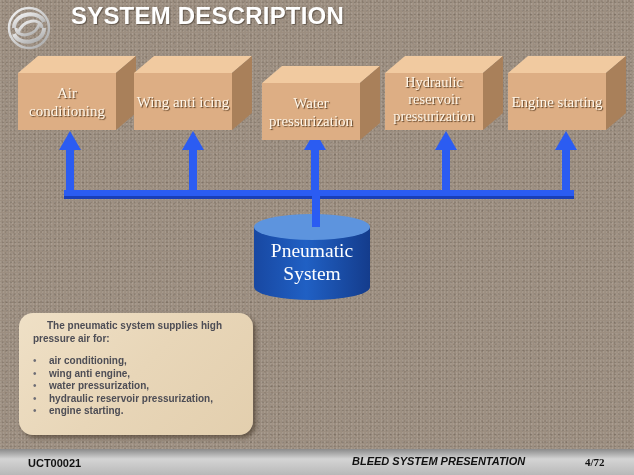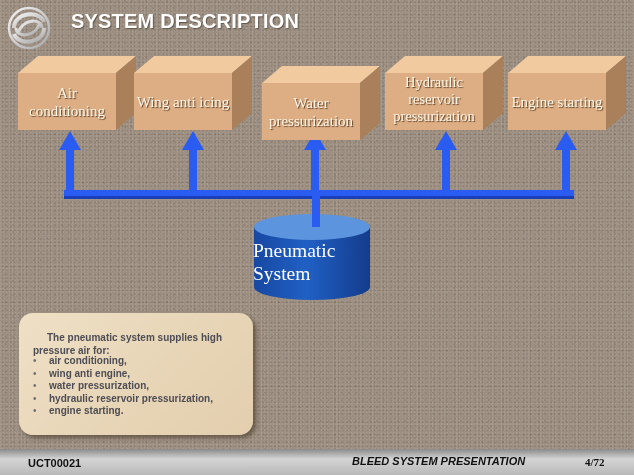--- a/index.html
+++ b/index.html
@@ -9,48 +9,48 @@
     background-image:
       radial-gradient(circle at 20% 30%, rgba(255,255,255,0.10) 0.6px, transparent 1.2px),
       radial-gradient(circle at 70% 60%, rgba(0,0,0,0.12) 0.6px, transparent 1.3px),
       radial-gradient(circle at 40% 80%, rgba(255,255,255,0.08) 0.5px, transparent 1px),
       radial-gradient(circle at 85% 15%, rgba(60,40,30,0.12) 0.7px, transparent 1.4px);
     background-size: 3px 3px, 4px 4px, 5px 5px, 7px 7px;
     font-family: "Liberation Sans", sans-serif;
   }
   .logo { position:absolute; left:4px; top:4px; width:50px; height:48px; }
   .title {
-    position:absolute; left:71px; top:10px; font-size:20px; font-weight:bold;
+    position:absolute; left:71px; top:2px; font-size:24px; font-weight:bold;
     color:#ffffff; letter-spacing:0.2px;
     text-shadow:1px 1px 1px rgba(60,50,40,0.6);
   }
   .box { position:absolute; top:56px; width:120px; height:74px; }
   .box svg { position:absolute; left:0; top:0; }
   .box .label {
     position:absolute; left:2px; top:17px; width:98px; height:57px;
     display:flex; align-items:center; justify-content:center; text-align:center;
     font-family:"Liberation Serif", serif; font-size:15px; line-height:18px;
     color:#fff6e8; text-shadow:1px 1px 1px rgba(70,45,20,0.85);
   }
   .box.three .label { font-size:14.5px; line-height:17px; }
   .pipes { position:absolute; left:0; top:0; }
   .cyl { position:absolute; left:253px; top:213px; width:118px; height:88px; }
   .cyl .label {
-    position:absolute; left:0; top:26px; width:118px; 
+    position:absolute; left:0; top:26px; width:118px; text-align:center;
     font-family:"Liberation Serif", serif; font-size:19.5px; line-height:23px; color:#ffffff;
   }
   .note {
     position:absolute; left:19px; top:313px; width:234px; height:122px;
     border-radius:14px;
     background: linear-gradient(135deg, #efe0c6 0%, #e8d6b8 50%, #e3cfae 100%);
     box-shadow: 3px 3px 4px rgba(60,45,30,0.55);
   }
   .note .intro {
     position:absolute; left:14px; top:6px; width:215px;
-    font-size:10px; font-weight:bold; color:#4d4d55; line-height:13px; text-indent:14px;margin-top:12px;
+    font-size:10px; font-weight:bold; color:#4d4d55; line-height:13px; text-indent:14px;
   }
   .note ul { position:absolute; left:14px; top:42px; margin:0; padding:0; list-style:none; }
   .note li {
     font-size:10px; font-weight:bold; color:#4d4d55; line-height:12.6px;
     padding-left:16px; position:relative;
   }
   .note li .bullet { position:absolute; left:0; top:0; color:#6d6d75; font-weight:normal; }
   .footer {
     position:absolute; left:0; top:449px; width:634px; height:40px;
     background: linear-gradient(#8a8a8a 0%, #d4d4d4 25%, #bcbcbc 60%, #9a9a9a 100%);

